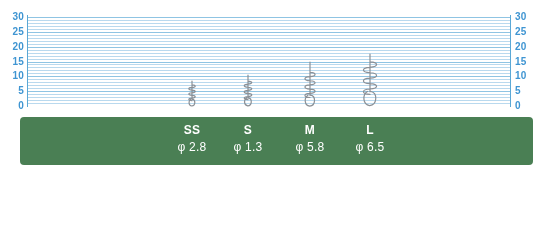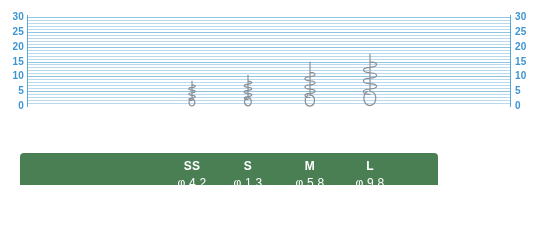--- a/index.html
+++ b/index.html
@@ -82,25 +82,24 @@
     bottom: 0;
     transform: translateX(-50%);
   }
   .anchor svg { display: block; overflow: visible; }
 
   
   .label-bar {
     position: absolute;
     left: 20px;
     top: 117px;
-    width: 418px;
+    width: 513px;
     height: 48px;
     background: #4a7f54;
     border-radius: 4px;
-    margin-top: 36px;
   }
   .label-group {
     position: absolute;
     top: 5px;
     width: 72px;
     transform: translateX(-50%);
     text-align: center;
     color: #ffffff;
   }
   .label-name {
@@ -196,29 +195,29 @@
       <div class="tick" style="top: 24.6667px;">20</div>
       <div class="tick" style="top: 39.5px;">15</div>
       <div class="tick" style="top: 54.3333px;">10</div>
       <div class="tick" style="top: 69.1667px;">5</div>
       <div class="tick" style="top: 84px;">0</div>
     </div>
 
   <div class="label-bar" id="label-bar" style="background: rgb(74, 127, 84);">
       <div class="label-group" style="left: 172px;">
         <div class="label-name">SS</div>
-        <div class="label-dia">φ 4.2</div>
+        <div class="label-dia">φ 2.8</div>
       </div>
       <div class="label-group" style="left: 228px;">
         <div class="label-name">S</div>
         <div class="label-dia">φ 1.3</div>
       </div>
       <div class="label-group" style="left: 290px;">
         <div class="label-name">M</div>
         <div class="label-dia">φ 5.8</div>
       </div>
       <div class="label-group" style="left: 350px;">
         <div class="label-name">L</div>
-        <div class="label-dia">φ 9.8</div>
+        <div class="label-dia">φ 6.5</div>
       </div>
     </div>
 
 </div>
 
 </body></html>

